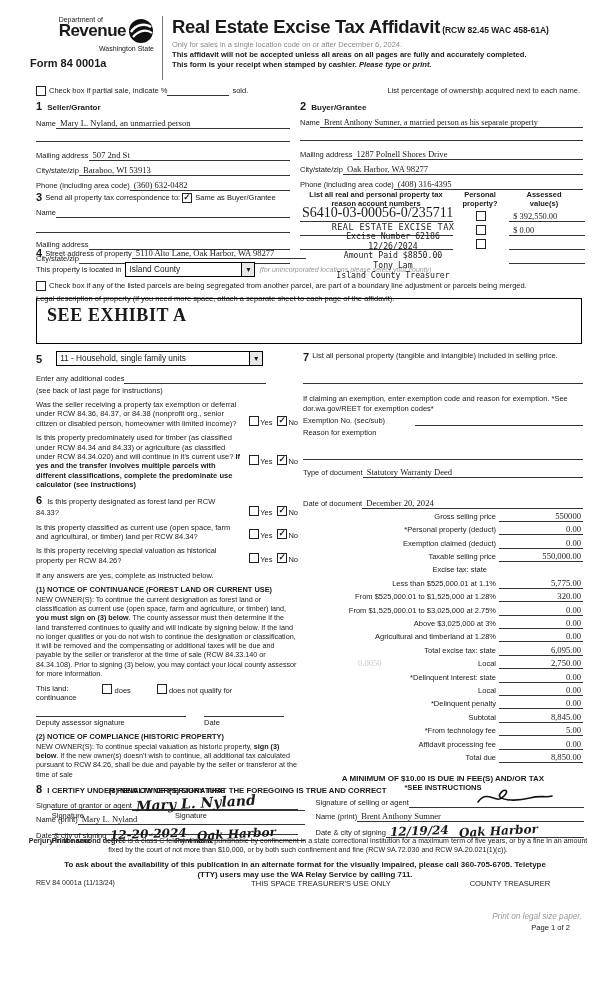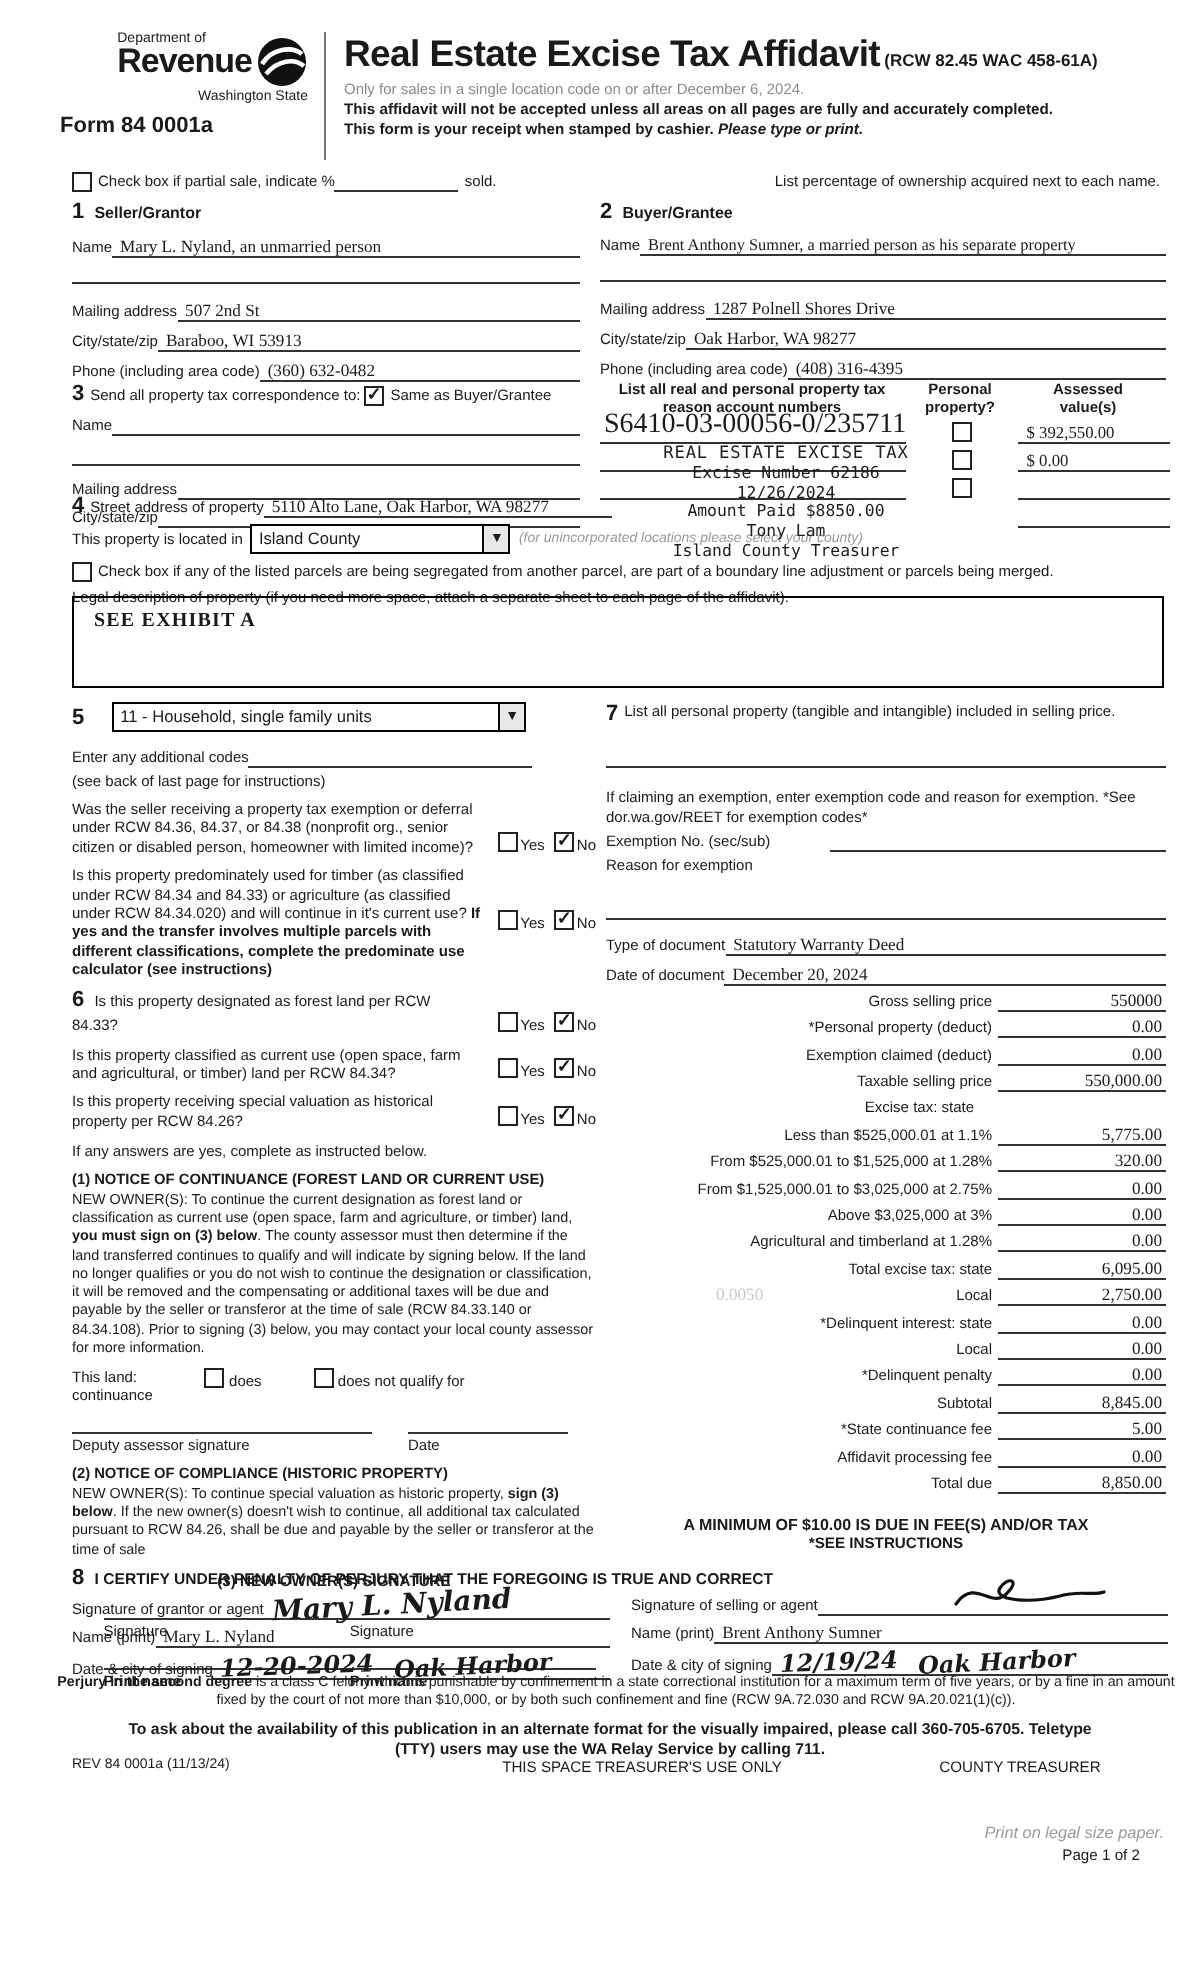--- a/index.html
+++ b/index.html
@@ -57,21 +57,21 @@
   .prow .c3{width:72px;border-bottom:1px solid #333;font-family:"Liberation Serif",serif;
             font-size:8.4px;text-align:left;padding-left:4px;}
   .stamp{position:absolute;top:222px;left:312px;width:162px;text-align:center;z-index:5;
          font-family:"DejaVu Sans Mono",monospace;color:#1c1c1c;line-height:1.18;}
   .stamp .s1{font-size:8.6px;letter-spacing:0.4px;}
   .stamp .s2{font-size:8.2px;}
   .sec4{position:absolute;top:247px;left:36px;width:548px;}
   .hint{color:#999;font-style:italic;font-size:7px;margin-left:4px;white-space:nowrap;}
   .exhibit{position:absolute;top:298px;left:36px;width:546px;height:46px;border:1.6px solid #000;
            padding:6px 10px;box-sizing:border-box;}
-  .exhibit .ex-text{font-family:"Liberation Serif",serif;font-weight:bold;font-size:10px;letter-spacing:0.6px;}
+  .exhibit .ex-text{font-family:"Liberation Serif",serif;font-weight:bold;font-size:18px;letter-spacing:0.6px;}
   .colL{position:absolute;top:351px;left:36px;width:262px;}
   .colR{position:absolute;top:351px;left:303px;width:280px;}
   .qblock{display:flex;margin-top:5px;}
   .qtext{flex:1;padding-right:4px;line-height:1.25;}
   .qbold{font-weight:bold;}
   .ynr{align-self:flex-end;}
   .body-par{font-size:7.2px;line-height:1.28;margin-top:1px;}
   .nt{font-weight:bold;font-size:7.4px;margin-top:5px;}
   .land-row{display:flex;margin-top:6px;}
   .land-row>div{margin-right:26px;}
@@ -380,21 +380,21 @@
       <span class="lbl">Exemption No. (sec/sub)</span>
       <span class="fill" style="margin-left:30px;"></span>
     </div>
     <div style="margin-top:2px;">Reason for exemption</div>
     <div class="blankline" style="height:22px;"></div>
 
     <div class="frow" style="margin-top:7px;">
       <span class="lbl">Type of document</span>
       <span class="fill">Statutory Warranty Deed</span>
     </div>
-    <div class="frow" style="margin-top:4px;">
+    <div class="frow" style="margin-top:20px;">
       <span class="lbl">Date of document</span>
       <span class="fill">December 20, 2024</span>
     </div>
 
     <div class="trow">
         <span class="tlbl">Gross selling price</span>
         <span class="tval">550000</span>
       </div>
     <div class="trow">
         <span class="tlbl">*Personal property (deduct)</span>
@@ -450,21 +450,21 @@
       </div>
     <div class="trow">
         <span class="tlbl">*Delinquent penalty</span>
         <span class="tval">0.00</span>
       </div>
     <div class="trow">
         <span class="tlbl">Subtotal</span>
         <span class="tval">8,845.00</span>
       </div>
     <div class="trow">
-        <span class="tlbl">*State continuance fee</span>
+        <span class="tlbl">*From technology fee</span>
         <span class="tval">5.00</span>
       </div>
     <div class="trow">
         <span class="tlbl">Affidavit processing fee</span>
         <span class="tval">0.00</span>
       </div>
     <div class="trow">
         <span class="tlbl">Total due</span>
         <span class="tval">8,850.00</span>
       </div>

